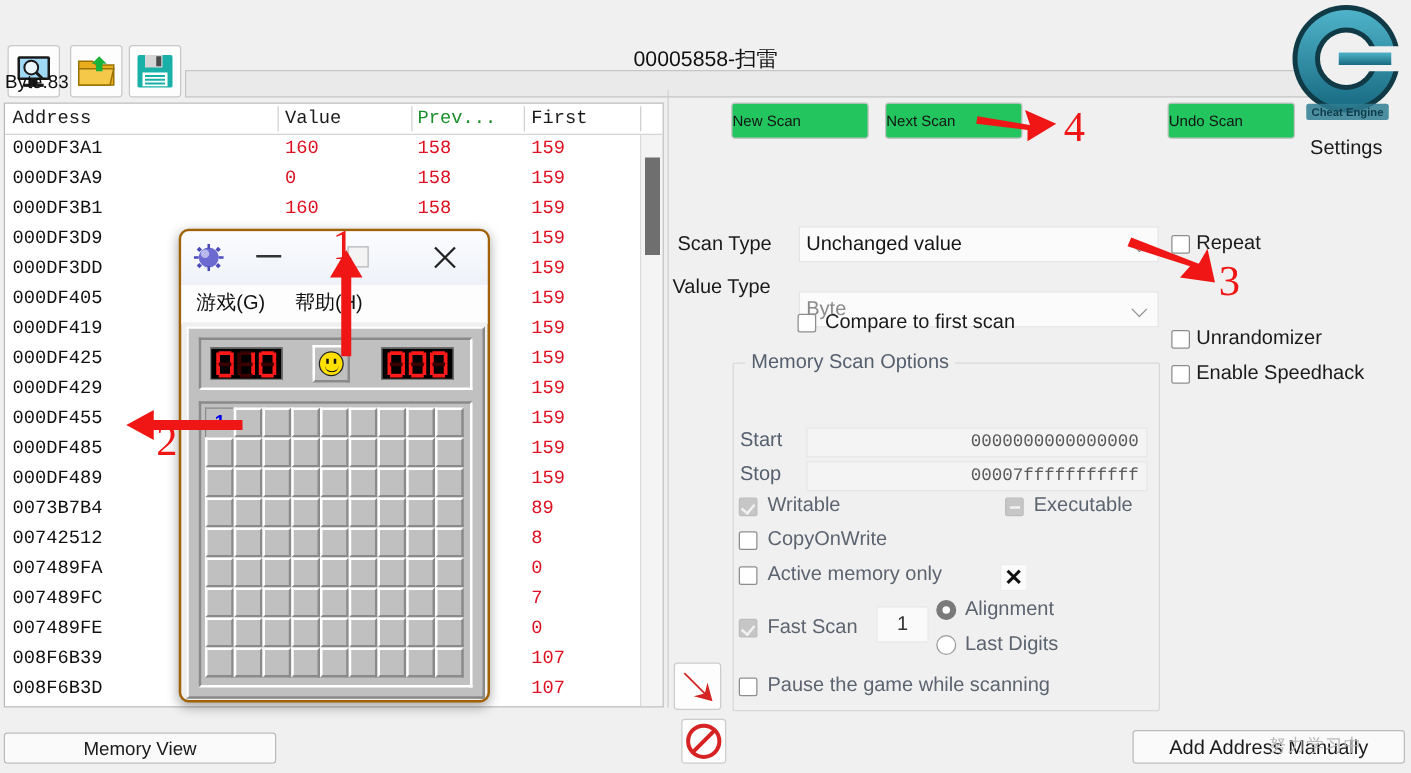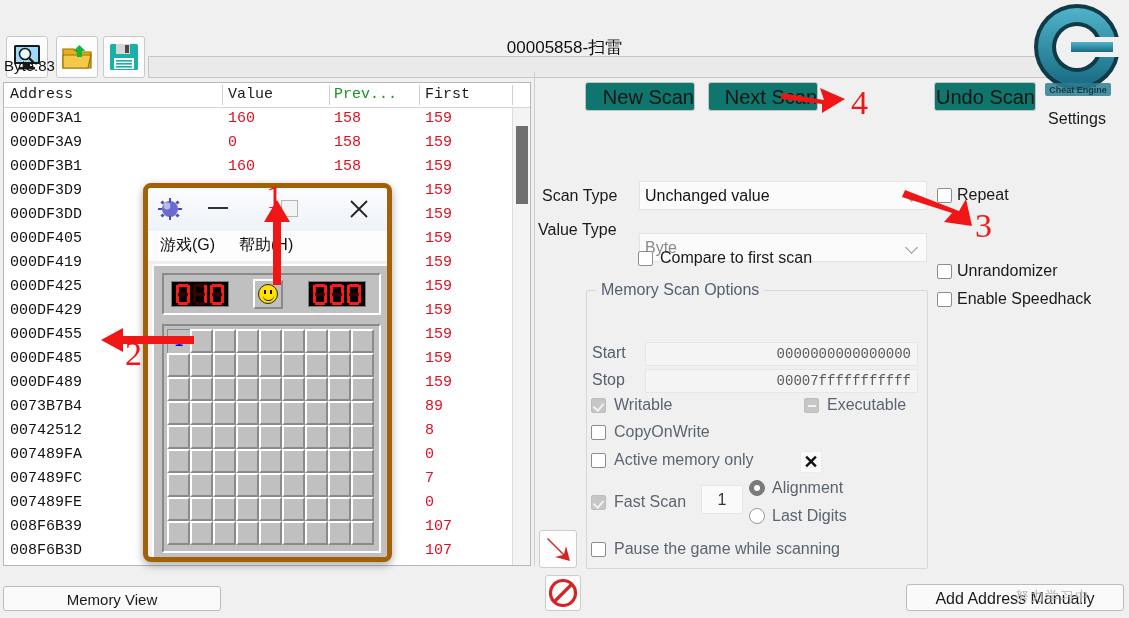--- a/index.html
+++ b/index.html
@@ -92,22 +92,22 @@
 
   .sqbtn{
     position:absolute;width:38px;height:38px;background:#fdfdfd;
     border:1px solid #cccccc;border-radius:3px;box-sizing:border-box;
   }
   #btn-arrow{left:539px;top:530px;}
   #btn-stop{left:545px;top:575px;width:36px;height:36px;}
   .divider-v{position:absolute;left:534px;top:72px;width:1px;height:494px;background:#d0d0d0;}
 
   .btn{
-    position:absolute;background:#0f766e;border:1px solid #c2c2c2;border-radius:3px;
-    font-size:20px;text-align:right;box-sizing:border-box;color:#151515;
+    position:absolute;background:#22c55e;border:1px solid #c2c2c2;border-radius:3px;
+    font-size:12px;text-align:left;box-sizing:border-box;color:#151515;
   }
   #btn-newscan{left:585px;top:82px;width:110px;height:29px;line-height:29px;}
   #btn-nextscan{left:708px;top:82px;width:110px;height:29px;line-height:29px;}
   #btn-undoscan{left:934px;top:82px;width:102px;height:29px;line-height:29px;}
 
   .lbl{position:absolute;font-size:16px;color:#1a1a1a;}
   #lbl-scantype{left:542px;top:187px;}
   #lbl-valuetype{left:538px;top:221px;}
 
   .combo{
@@ -178,21 +178,21 @@
   }
   .numfield{
     position:absolute;left:701px;top:485px;width:42px;height:29px;
     background:#fafafa;border:1px solid #e6e6e6;box-sizing:border-box;
     font-size:16px;text-align:center;line-height:28px;color:#333;
   }
 
   
   .mw{
     position:absolute;left:143px;top:183px;width:249px;height:379px;
-    background:#f0f0f0;border:5px solid #a16207;border-radius:8px;
+    background:#f0f0f0;border:2px solid #a16207;border-radius:8px;
     box-shadow:0 3px 9px rgba(0,0,0,.35);box-sizing:border-box;overflow:hidden;
   }
   .mw-title{
     position:absolute;left:0;top:0;width:247px;height:43px;
     background:linear-gradient(#fbfcfe,#eef2f8);
     border-bottom:1px solid #e3e7ec;
   }
   .mw-icon{position:absolute;left:10px;top:10px;width:24px;height:22px;}
   .mw-min{position:absolute;left:60px;top:19px;width:20px;height:2px;background:#333;}
   .mw-max{

